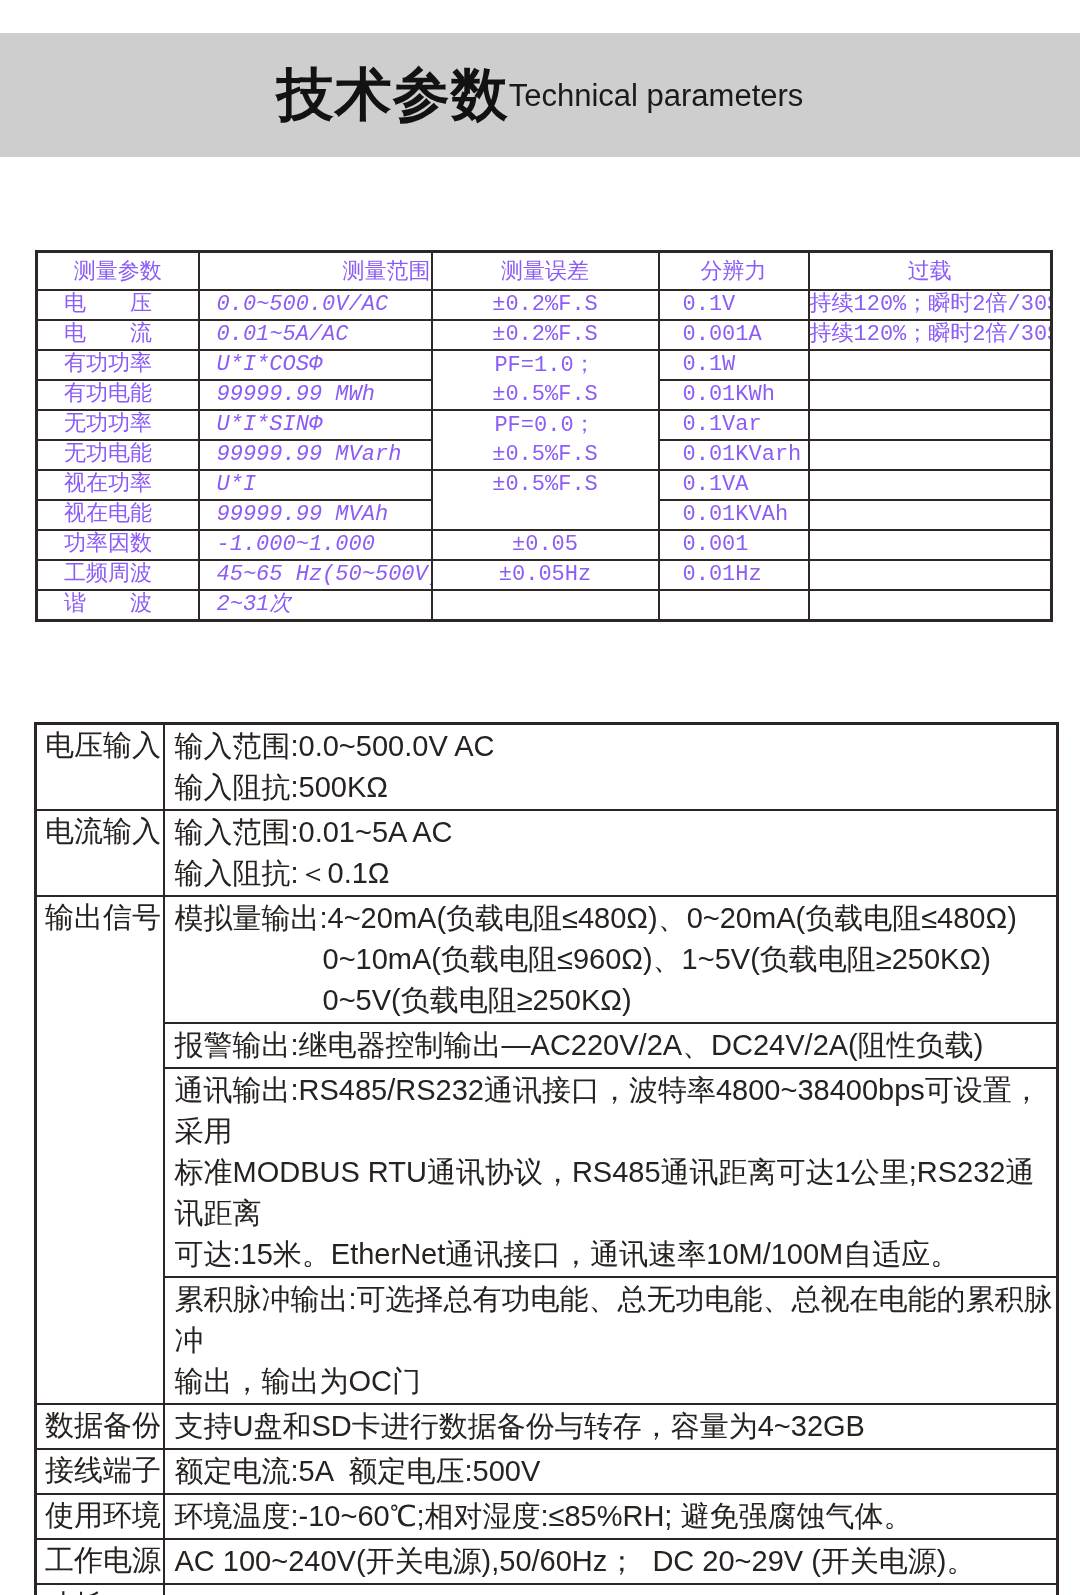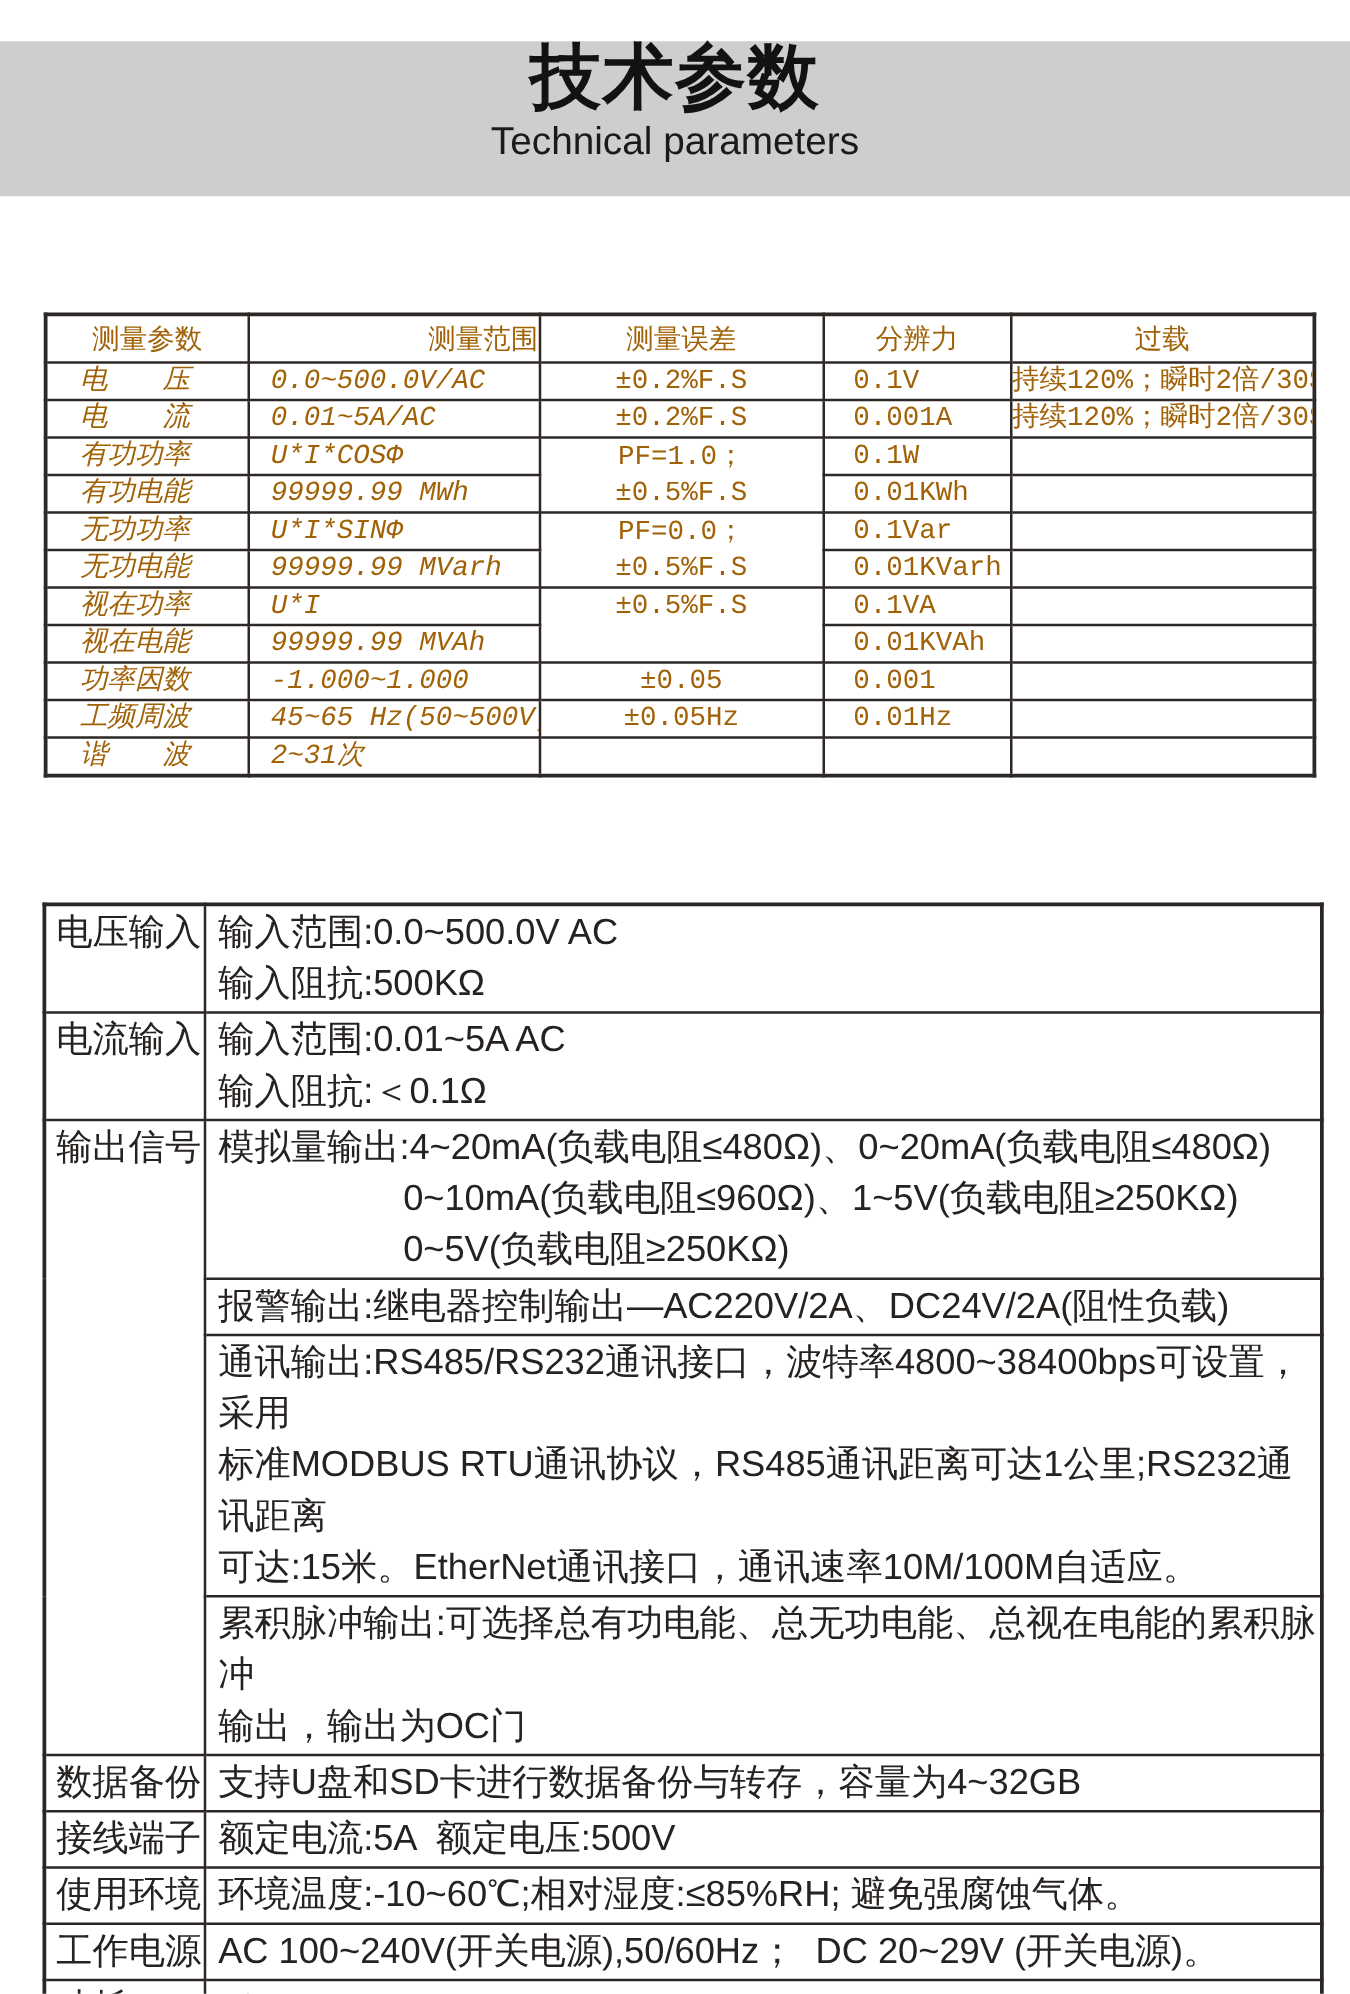--- a/index.html
+++ b/index.html
@@ -3,42 +3,42 @@
 <meta charset="utf-8">
 <style>
   html,body{margin:0;padding:0;}
   body{
     width:1080px;height:1595px;position:relative;background:#ffffff;
     font-family:"Liberation Sans",sans-serif;color:#262220;overflow:hidden;
   }
   
   .band{
     position:absolute;left:0;top:33px;width:1080px;height:124px;
-    background:#cfcecf;display:flex;flex-direction:column;align-items:center;
+    background:#cfcecf;display:flex;align-items:center;justify-content:center;
   }
   .title-zh{
     font-size:57px;font-weight:900;line-height:1.05;color:#121212;letter-spacing:1px;
   }
   .title-en{
     font-size:31px;font-weight:400;color:#1a1a1a;margin-top:2px;letter-spacing:0px;
   }
   
   table{border-spacing:0;}
   .t1{
     position:absolute;left:35px;top:250px;width:1015px;
     border-collapse:collapse;table-layout:fixed;
     font-family:"Liberation Mono","DejaVu Sans Mono",monospace;
-    font-size:22px;color:#a16207;
+    font-size:22px;color:#8b5cf6;
     border:3px solid #2d2826;
   }
   .t1 th,.t1 td{border:2px solid #2d2826;padding:0;overflow:hidden;}
   .t1 th{height:36px;font-weight:normal;text-align:center;}
   .t1 td{height:28px;line-height:28px;}
   .t1 th.h-range{text-align:right;padding-left:6px;}
-  .t1 .c-param{text-align:left;padding-left:26px;font-style:italic;}
+  .t1 .c-param{text-align:left;padding-left:26px;}
   .t1 .c-range{text-align:left;padding-left:17px;white-space:pre;font-style:italic;}
   .t1 .c-err{text-align:center;margin-left:34px;}
   .t1 .c-res{text-align:left;padding-left:23px;}
   .t1 .c-over{text-align:center;white-space:pre;}
   .t1 .err-merged{text-align:center;vertical-align:middle;}
   .t1 .err-merged div{line-height:29px;}
   .t1 .err-top{text-align:center;vertical-align:top;}
   .t1 .err-top div{line-height:28px;}
   
   .t2{

